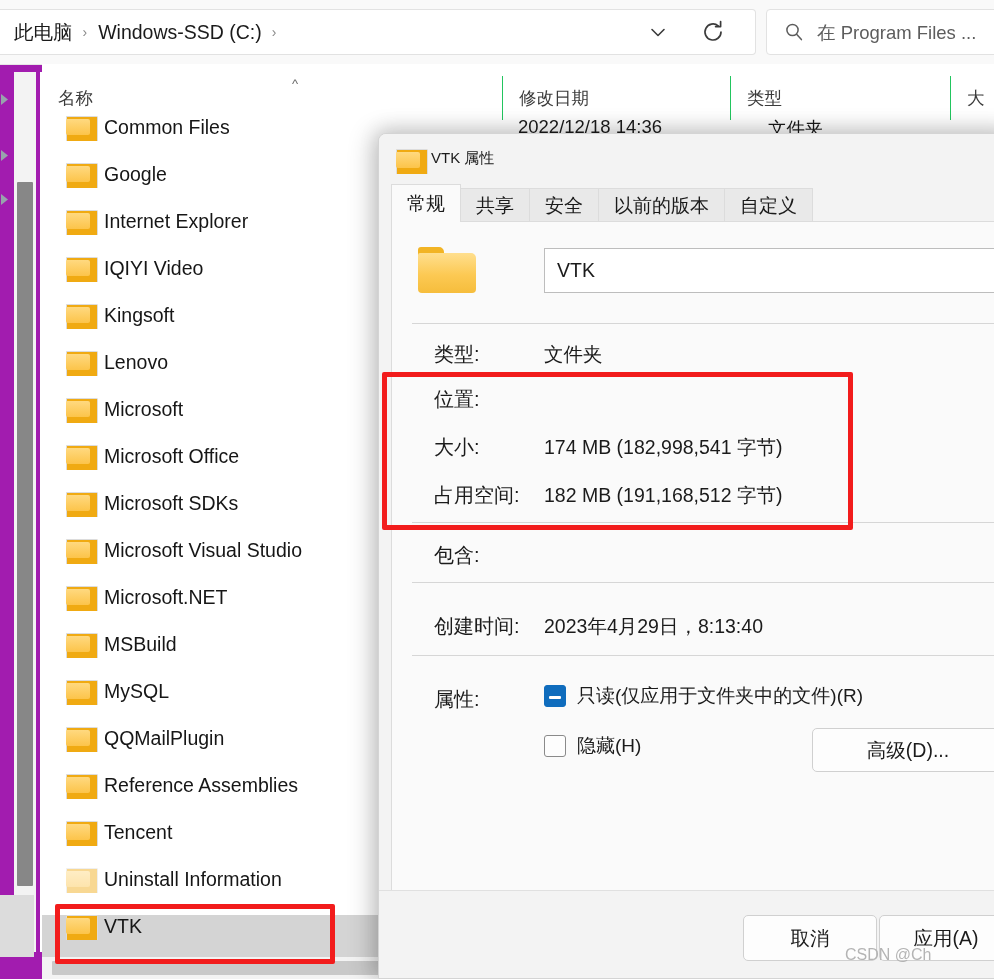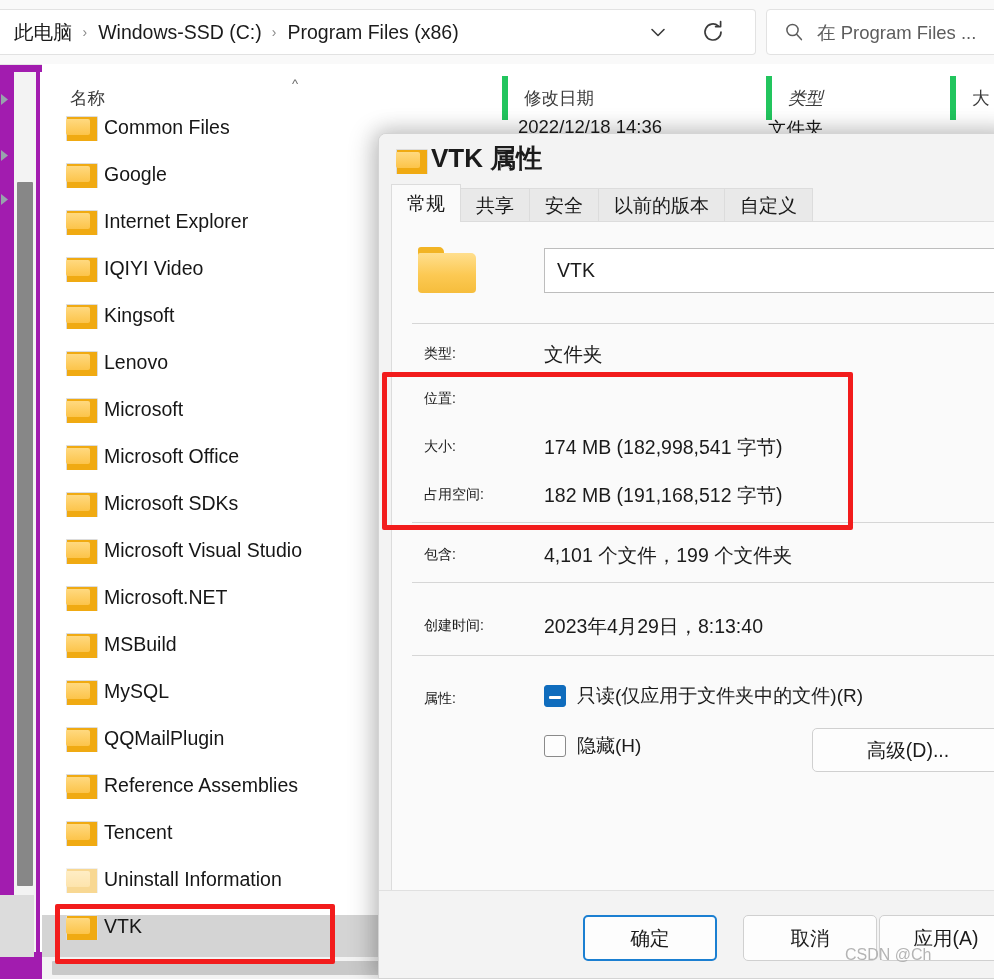--- a/index.html
+++ b/index.html
@@ -88,21 +88,21 @@
     width: 952px; height: 915px;
     background: #ffffff; overflow: hidden;
   }
   .col-headers {
     position: absolute; left: 0; top: 12px; width: 952px; height: 44px;
   }
   .colh {
     position: absolute; top: 0; height: 44px;
     display: flex; align-items: center;
     font-size: 17.5px; color: #3b3b3b;
-    border-left: 6px solid #22c55e;
+    border-left: 1px solid #22c55e;
     padding-left: 16px; box-sizing: border-box;
   }
   .colh.first { border-left: none; }
   .sort-caret {
     position: absolute; left: 250px; top: 12px;
     font-size: 13px; color: #6a6a6a;
   }
 
   .rows { position: absolute; left: 0; top: 52px; width: 952px; }
   .frow {
@@ -156,21 +156,21 @@
     box-shadow: -6px 0 26px rgba(0,0,0,.20), 0 -4px 20px rgba(0,0,0,.12);
     box-sizing: border-box;
     overflow: hidden;
   }
   .dlg-title {
     position: absolute; left: 0; top: 0; width: 640px; height: 48px;
     display: flex; align-items: center; padding-left: 17px;
     box-sizing: border-box; background: #f3f3f3;
   }
   .dlg-title .fldr { margin-right: 11px; }
-  .dlg-title-text { font-size: 26px; color: #1b1b1b; font-weight: bold; }
+  .dlg-title-text { font-size: 15px; color: #1b1b1b; }
 
   .tabstrip {
     position: absolute; left: 12px; top: 50px;
     height: 38px; display: flex; align-items: flex-end;
   }
   .tab {
     height: 34px; padding: 12px 15px;
     display: flex; align-items: center; justify-content: center;
     font-size: 19px; color: #1b1b1b;
     background: #e9e9e9;
@@ -219,22 +219,22 @@
   .hr {
     position: absolute; left: 20px; width: 608px; height: 1px;
     background: #d6d6d6;
   }
 
   .prow {
     position: absolute; left: 0; width: 100%; height: 32px;
     display: flex; align-items: center;
   }
   .plabel {
-    position: absolute; left: 32px;
-    font-size: 14px; color: #1b1b1b; white-space: nowrap;
+    position: absolute; left: 42px;
+    font-size: 20px; color: #1b1b1b; white-space: nowrap;
   }
   .pvalue {
     position: absolute; left: 152px;
     font-size: 19.5px; color: #1b1b1b; white-space: nowrap;
   }
 
   
   .redbox {
     position: absolute; border: 5px solid #f21c1c;
     border-radius: 2px; pointer-events: none; z-index: 40;
@@ -290,21 +290,20 @@
 
 <div id="root">
 
   <div class="addressbar">
     <div class="addr-box">
       <div class="crumbs" id="crumbs">
           <span class="crumb">此电脑</span>
           <span class="crumb-sep">›</span>
           <span class="crumb">Windows-SSD (C:)</span>
           <span class="crumb-sep">›</span>
-          <span class="crumb">Program Files (x86)</span>
         </div>
       <div class="addr-chevron">
         <svg width="22" height="22" viewBox="0 0 22 22" aria-hidden="true">
           <path d="M5 8.5 L11 14.5 L17 8.5" fill="none" stroke="#3b3b3b" stroke-width="1.6" stroke-linecap="round" stroke-linejoin="round"></path>
         </svg>
       </div>
       <div class="addr-refresh">
         <svg width="26" height="26" viewBox="0 0 26 26" aria-hidden="true">
           <path d="M21 13 A8 8 0 1 1 18.2 6.9" fill="none" stroke="#3b3b3b" stroke-width="1.7" stroke-linecap="round"></path>
           <path d="M20.6 2.6 L20.6 7.6 L15.6 7.6" fill="none" stroke="#3b3b3b" stroke-width="1.7" stroke-linecap="round" stroke-linejoin="round"></path>
@@ -341,23 +340,23 @@
     </span>
   </div>
 
   <div class="vscroll-track"></div>
   <div class="vscroll-thumb"></div>
   <div class="tree-edge"></div>
   <div class="corner-box"></div>
 
   <div class="filelist">
     <div class="col-headers" id="colheaders">
-        <div class="colh first" style="left: 12px; width: 460px;">名称</div>
+        <div class="colh first" style="left: 0px; width: 460px;">名称</div>
         <div class="colh" style="left: 460px; width: 250px;">修改日期</div>
-        <div class="colh" style="left: 724px; width: 198px; font-style: italic;">类型</div>
+        <div class="colh" style="left: 688px; width: 198px;">类型</div>
         <div class="colh" style="left: 908px; width: 44px;">大</div>
       </div>
     <span class="sort-caret">^</span>
     <div class="rows" id="filerows">
         <div class="frow">
           <span class="fldr">
             <span class="tab"></span>
             <span class="body"></span>
           </span>
           <span class="fname">Common Files</span>
@@ -535,21 +534,20 @@
 
       <div class="prow" style="top:257px">
         <span class="plabel">占用空间:</span>
         <span class="pvalue">182 MB (191,168,512 字节)</span>
       </div>
 
       <div class="hr" style="top:300px"></div>
 
       <div class="prow" style="top:317px">
         <span class="plabel">包含:</span>
-        <span class="pvalue">4,101 个文件，199 个文件夹</span>
       </div>
 
       <div class="hr" style="top:360px"></div>
 
       <div class="prow" style="top:388px">
         <span class="plabel">创建时间:</span>
         <span class="pvalue">2023年4月29日，8:13:40</span>
       </div>
 
       <div class="hr" style="top:433px"></div>
@@ -568,21 +566,20 @@
         <span class="cblabel">隐藏(H)</span>
       </div>
 
       <div style="position:absolute;left:0;top:506px;width:100%;height:44px;">
         <div class="btn advanced">高级(D)...</div>
       </div>
 
     </div>
 
     <div class="dlg-footer">
-      <div class="btn footer-btn default" style="left:204px">确定</div>
       <div class="btn footer-btn" style="left:364px">取消</div>
       <div class="btn footer-btn" style="left:500px">应用(A)</div>
     </div>
 
   </div>
 
   <div class="redbox" style="left:382px;top:372px;width:461px;height:148px;"></div>
   <div class="redbox" style="left:55px;top:904px;width:270px;height:50px;"></div>
 
   <div class="watermark">CSDN @Ch</div>

